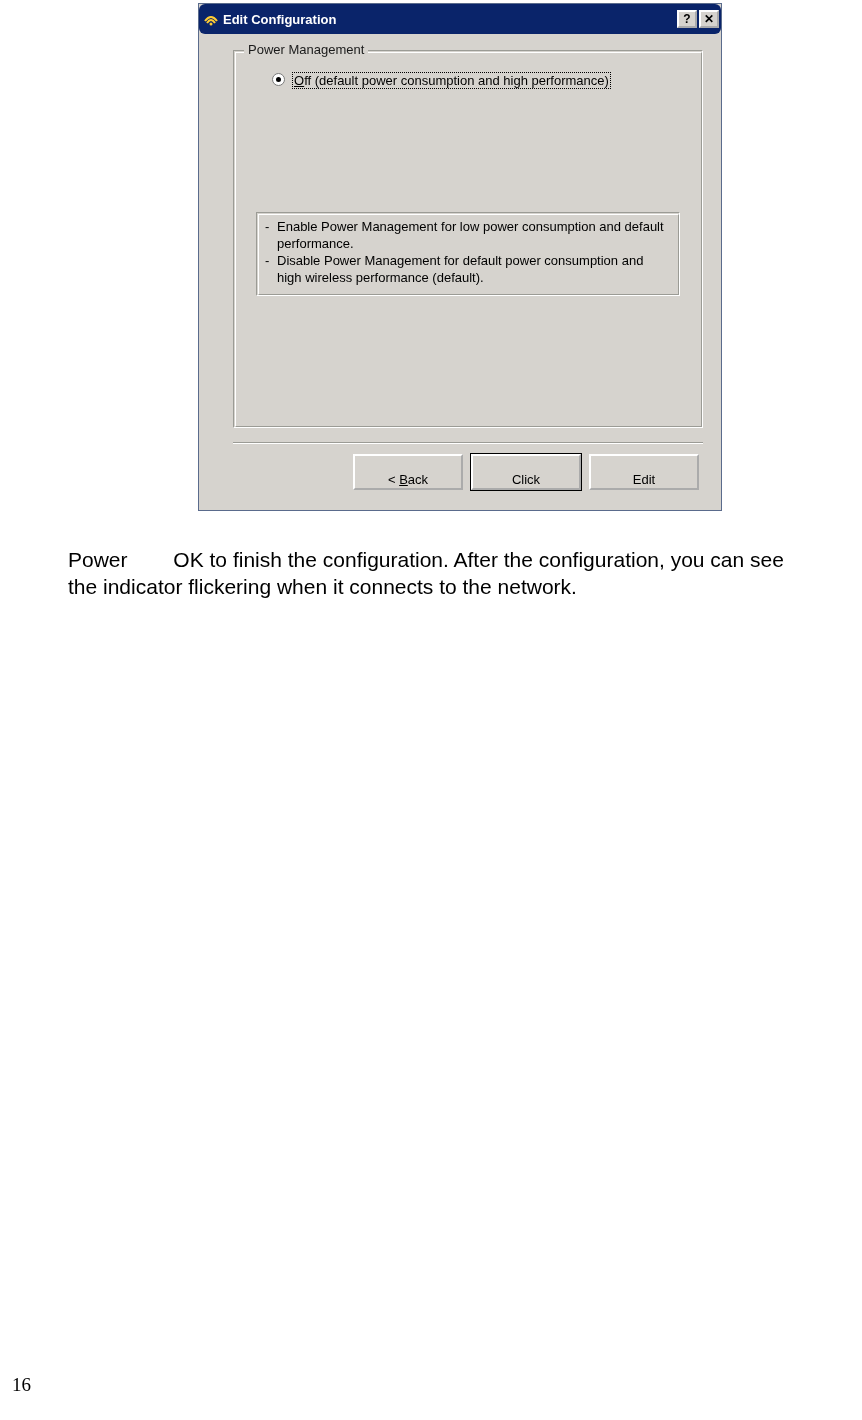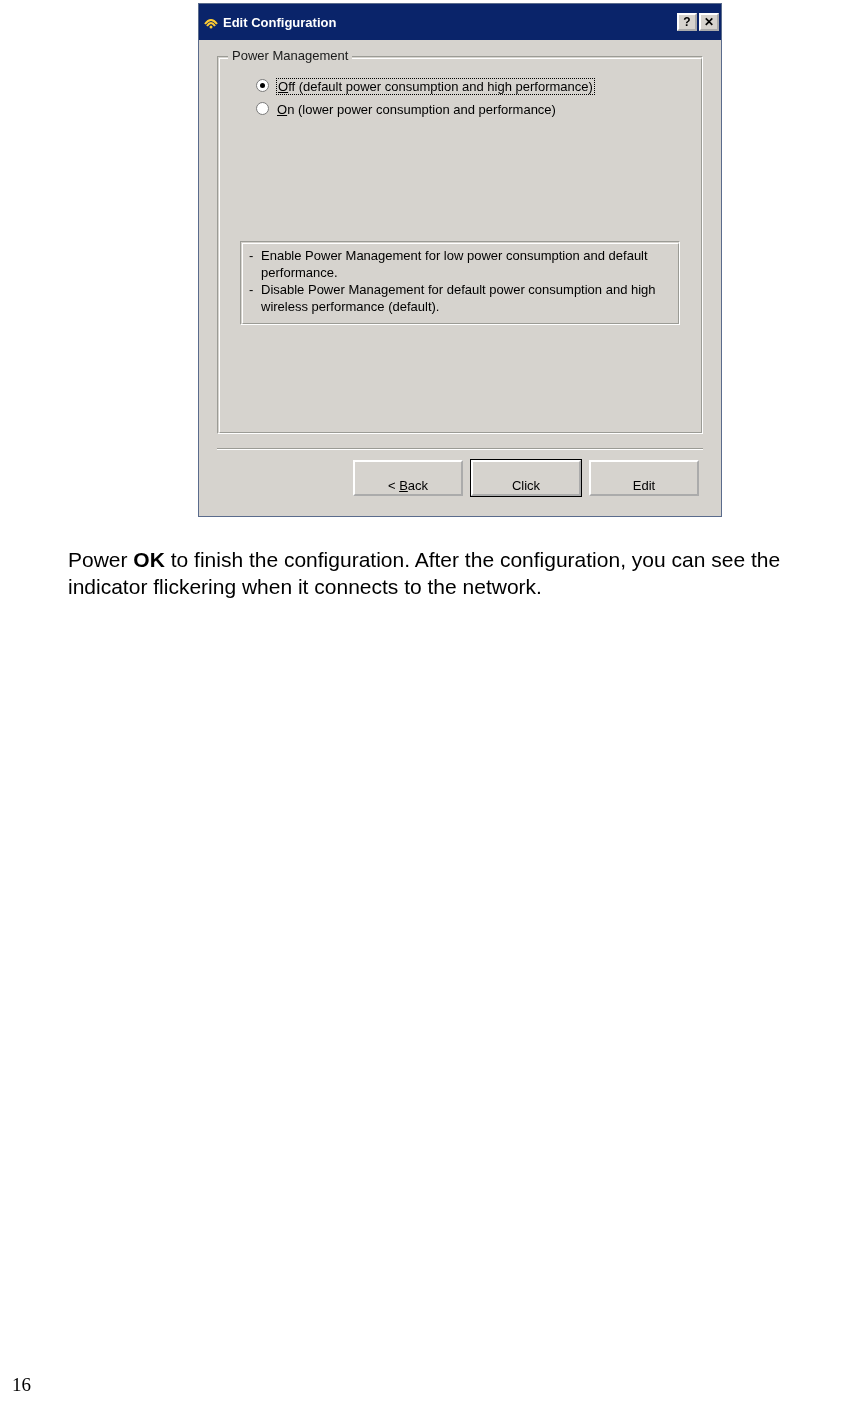--- a/index.html
+++ b/index.html
@@ -20,26 +20,27 @@
     left: 198px;
     top: 3px;
     width: 524px;
     border: 1px solid #5a6b8c;
     background: #d6d3ce;
     font-family: "Tahoma", "MS Sans Serif", sans-serif;
   }
   .titlebar {
     display: flex;
     align-items: center;
-    height: 36px;
+    height: 30px;
     background: #0a246a; 
     color: #fff;
     font-size: 13px;
     font-weight: bold;
     padding-left: 4px;
+    border-radius: 6px;
   }
   .title-icon {
     width: 16px; height: 16px;
     margin-right: 4px;
     display: inline-flex;
     align-items: center;
     justify-content: center;
   }
   .title-icon svg { width: 16px; height: 16px; }
   .title-text { flex: 1; }
@@ -56,20 +57,21 @@
     line-height: 12px;
     text-align: center;
     font-family: "Tahoma", sans-serif;
     color: #000;
     cursor: pointer;
     padding: 0;
     font-weight: bold;
   }
   .dialog-body {
     padding: 16px 18px 10px 18px;
+    margin-left: 16px;
   }
   .groupbox {
     position: relative;
     border: 1px solid #9b9b95;
     border-right-color: #fff;
     border-bottom-color: #fff;
     padding: 18px 14px 10px 14px;
     height: 378px;
   }
   .groupbox-inner-border {
@@ -176,21 +178,21 @@
 
   .instruction {
     position: absolute;
     left: 68px;
     top: 546px;
     width: 742px;
     font-size: 21px;
     line-height: 1.3;
     font-family: Arial, Helvetica, sans-serif;
   }
-  .instruction b { font-weight: bold; }
+  .instruction b { font-weight: normal; margin-left: 40px; }
 
   .page-number {
     position: absolute;
     left: 12px;
     bottom: 24px;
     font-size: 19px;
     font-family: "Times New Roman", Times, serif;
     text-align: center;
   }
 </style>
@@ -218,24 +220,20 @@
     <div class="dialog-body">
       <div class="groupbox">
         <div class="groupbox-inner-border"></div>
         <span class="group-title">Power Management</span>
 
         <div class="radio-row">
           <span class="radio checked"></span>
           <span class="radio-label focus-rect"><span class="mnemonic">O</span><span>ff</span><span>   (default power consumption and high performance)</span></span>
         </div>
 
-        <div class="radio-row">
-          <span class="radio"></span>
-          <span class="radio-label"><span class="mnemonic">O</span><span>n</span><span>   (lower power consumption and performance)</span></span>
-        </div>
 
         <div class="desc-box">
           <div class="desc-line">
             <span class="desc-bullet">-</span>
             <span>Enable Power Management for low power consumption and default performance.</span>
           </div>
           <div class="desc-line">
             <span class="desc-bullet">-</span>
             <span>Disable Power Management for default power consumption and high wireless performance (default).</span>
           </div>

